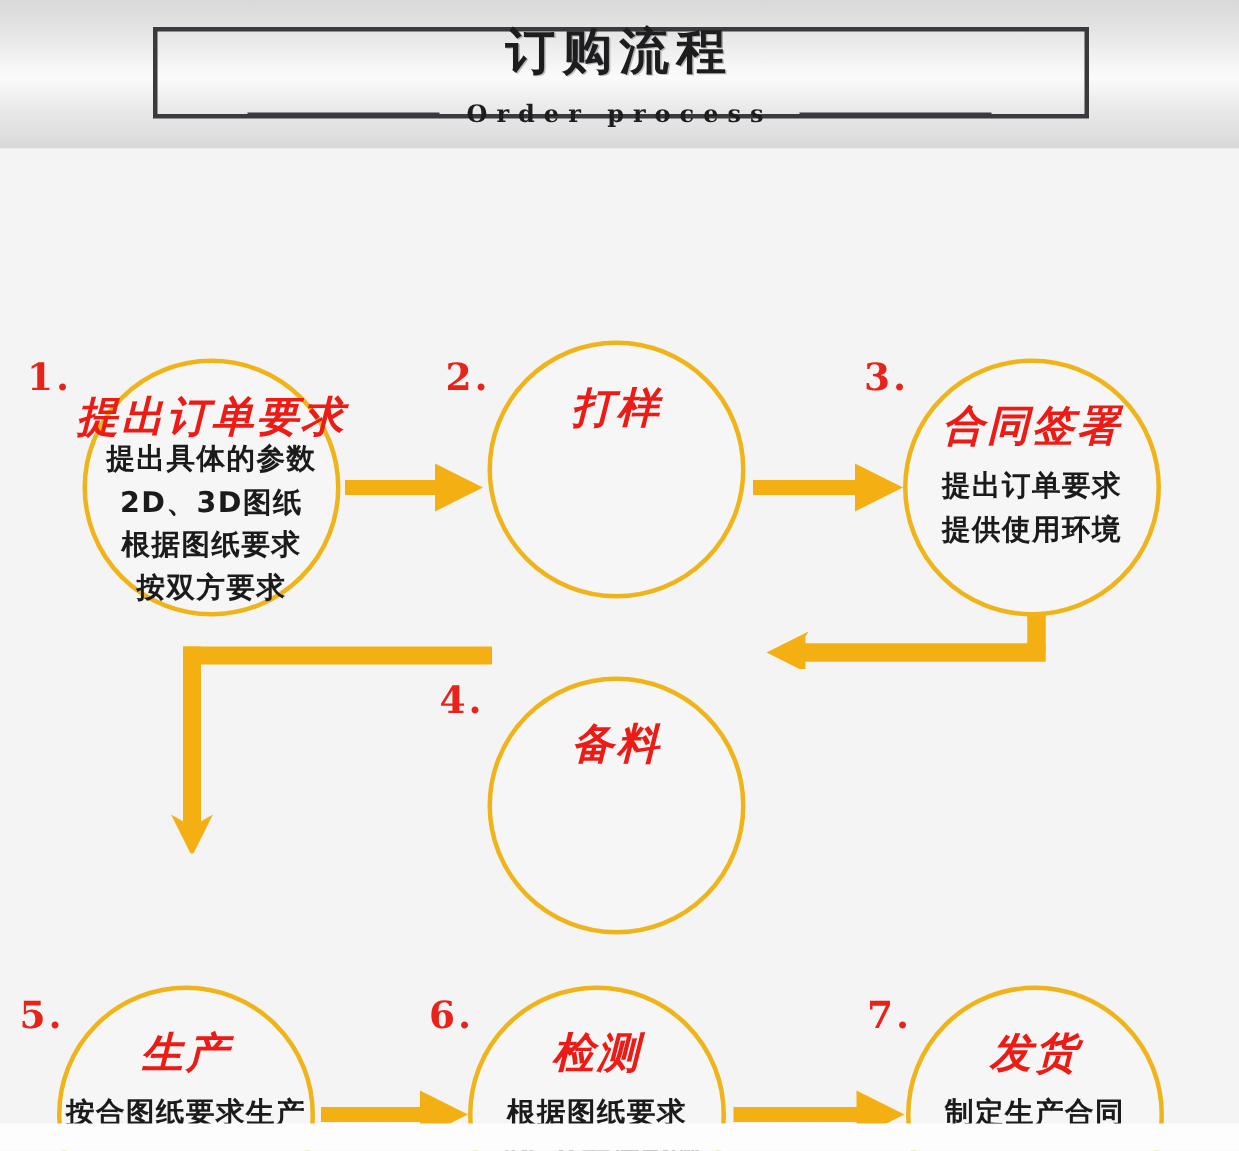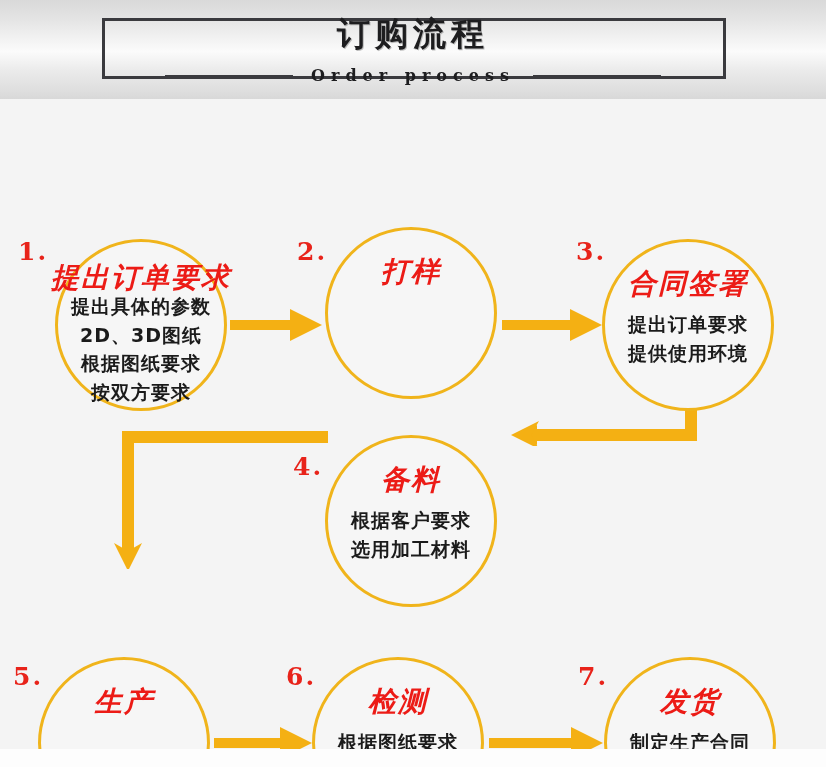--- a/index.html
+++ b/index.html
@@ -127,21 +127,21 @@
     line-height: 1.5;
     letter-spacing: 1px;
     white-space: nowrap;
   }
   .node-lines div { white-space: nowrap; }
 
   
   #node-1 { left: 55px;  top: 140px; width: 172px; height: 172px; padding-top: 22px; }
   #node-2 { left: 325px; top: 128px; width: 172px; height: 172px; padding-top: 28px; }
   #node-3 { left: 602px; top: 140px; width: 172px; height: 172px; padding-top: 28px; }
-  #node-4 { left: 325px; top: 336px; width: 172px; height: 172px; padding-top: 28px; }
+  #node-4 { left: 325px; top: 352px; width: 172px; height: 172px; padding-top: 28px; }
   #node-5 { left: 38px;  top: 558px; width: 172px; height: 172px; padding-top: 28px; }
   #node-6 { left: 312px; top: 558px; width: 172px; height: 172px; padding-top: 28px; }
   #node-7 { left: 604px; top: 558px; width: 172px; height: 172px; padding-top: 28px; }
 
   #node-3 .node-lines, #node-4 .node-lines,
   #node-5 .node-lines, #node-7 .node-lines { margin-top: 12px; }
   #node-6 .node-lines { margin-top: 12px; }
 
   
   .step-num {
@@ -250,28 +250,27 @@
     <div class="node" id="node-3">
       <div class="node-title">合同签署</div>
       <div class="node-lines">
         <div>提出订单要求</div>
         <div>提供使用环境</div>
       </div>
     </div>
 
     <div class="node" id="node-4">
       <div class="node-title">备料</div>
-      <div class="node-lines">
-        <div>根据客户要求</div>
-        <div>选用加工材料</div>
-      </div>
     </div>
 
     <div class="node" id="node-5">
       <div class="node-title">生产</div>
+      <div class="node-lines">
+        <div>按合图纸要求生产</div>
+      </div>
     </div>
 
     <div class="node" id="node-6">
       <div class="node-title">检测</div>
       <div class="node-lines">
         <div>根据图纸要求</div>
         <div>进行全方位检测</div>
       </div>
     </div>
 

